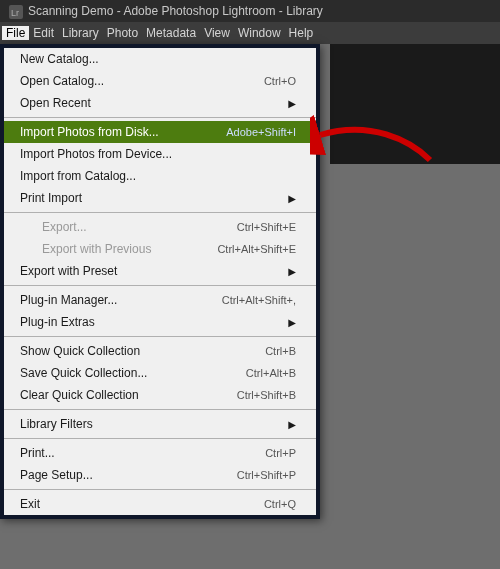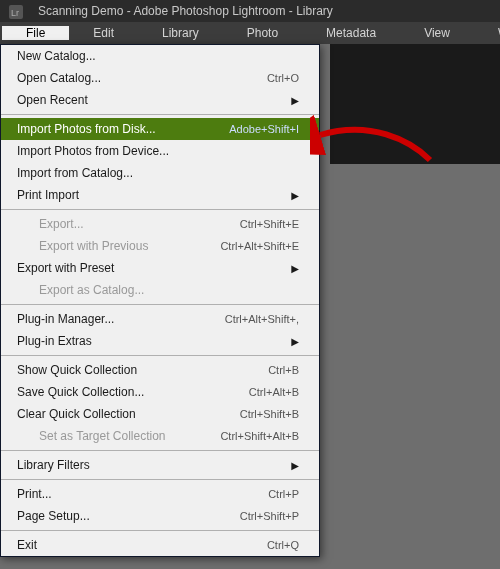--- a/index.html
+++ b/index.html
@@ -27,40 +27,40 @@
       align-items: center;
       padding: 0 8px;
       font-size: 12px;
       position: relative;
       z-index: 10;
     }
 
     .title-bar-icon {
       width: 16px;
       height: 16px;
-      margin-right: 14px;
+      margin-right: 4px;
       display: inline-flex;
       align-items: flex-end;
       justify-content: center;
     }
 
     
     .menu-bar {
       background-color: #3c3c3c;
       height: 22px;
       display: flex;
       align-items: center;
       padding: 0 2px;
       position: relative;
       z-index: 100;
     }
 
     .menu-item {
       color: #d4d4d4;
-      padding: 2px 24px;
+      padding: 2px 4px;
       cursor: pointer;
       font-size: 12px;
       height: 14px;
       display: flex;
       align-items: center;
       text-align: right;
     }
 
     .menu-item.active {
       background-color: #f0f0f0;
@@ -70,21 +70,21 @@
     
     .dropdown-container {
       position: absolute;
       top: 44px;
       left: 0;
       z-index: 1000;
     }
 
     .dropdown-menu {
       background-color: #f0f0f0;
-      border: 1px solid #0f172a;
+      border: 4px solid #0f172a;
       min-width: 320px;
       box-shadow: 2px 2px 8px rgba(0,0,0,0.5);
     }
 
     .dropdown-item {
       display: flex;
       justify-content: space-between;
       align-items: center;
       padding: 4px 20px 4px 16px;
       cursor: pointer;
@@ -223,23 +223,20 @@
       <span class="shortcut">Ctrl+Shift+E</span>
     </div>
     <div class="dropdown-item disabled">
       <span class="item-label">Export with Previous</span>
       <span class="shortcut">Ctrl+Alt+Shift+E</span>
     </div>
     <div class="dropdown-item">
       <span class="item-label">Export with Preset</span>
       <span class="arrow">▶</span>
     </div>
-    <div class="dropdown-item disabled">
-      <span class="item-label">Export as Catalog...</span>
-    </div>
     <div class="separator"></div>
 
     <div class="dropdown-item">
       <span class="item-label">Plug-in Manager...</span>
       <span class="shortcut">Ctrl+Alt+Shift+,</span>
     </div>
     <div class="dropdown-item">
       <span class="item-label">Plug-in Extras</span>
       <span class="arrow">▶</span>
     </div>
@@ -249,24 +246,20 @@
       <span class="item-label">Show Quick Collection</span>
       <span class="shortcut">Ctrl+B</span>
     </div>
     <div class="dropdown-item">
       <span class="item-label">Save Quick Collection...</span>
       <span class="shortcut">Ctrl+Alt+B</span>
     </div>
     <div class="dropdown-item">
       <span class="item-label">Clear Quick Collection</span>
       <span class="shortcut">Ctrl+Shift+B</span>
-    </div>
-    <div class="dropdown-item disabled">
-      <span class="item-label">Set as Target Collection</span>
-      <span class="shortcut">Ctrl+Shift+Alt+B</span>
     </div>
     <div class="separator"></div>
 
     <div class="dropdown-item">
       <span class="item-label">Library Filters</span>
       <span class="arrow">▶</span>
     </div>
     <div class="separator"></div>
 
     <div class="dropdown-item">

